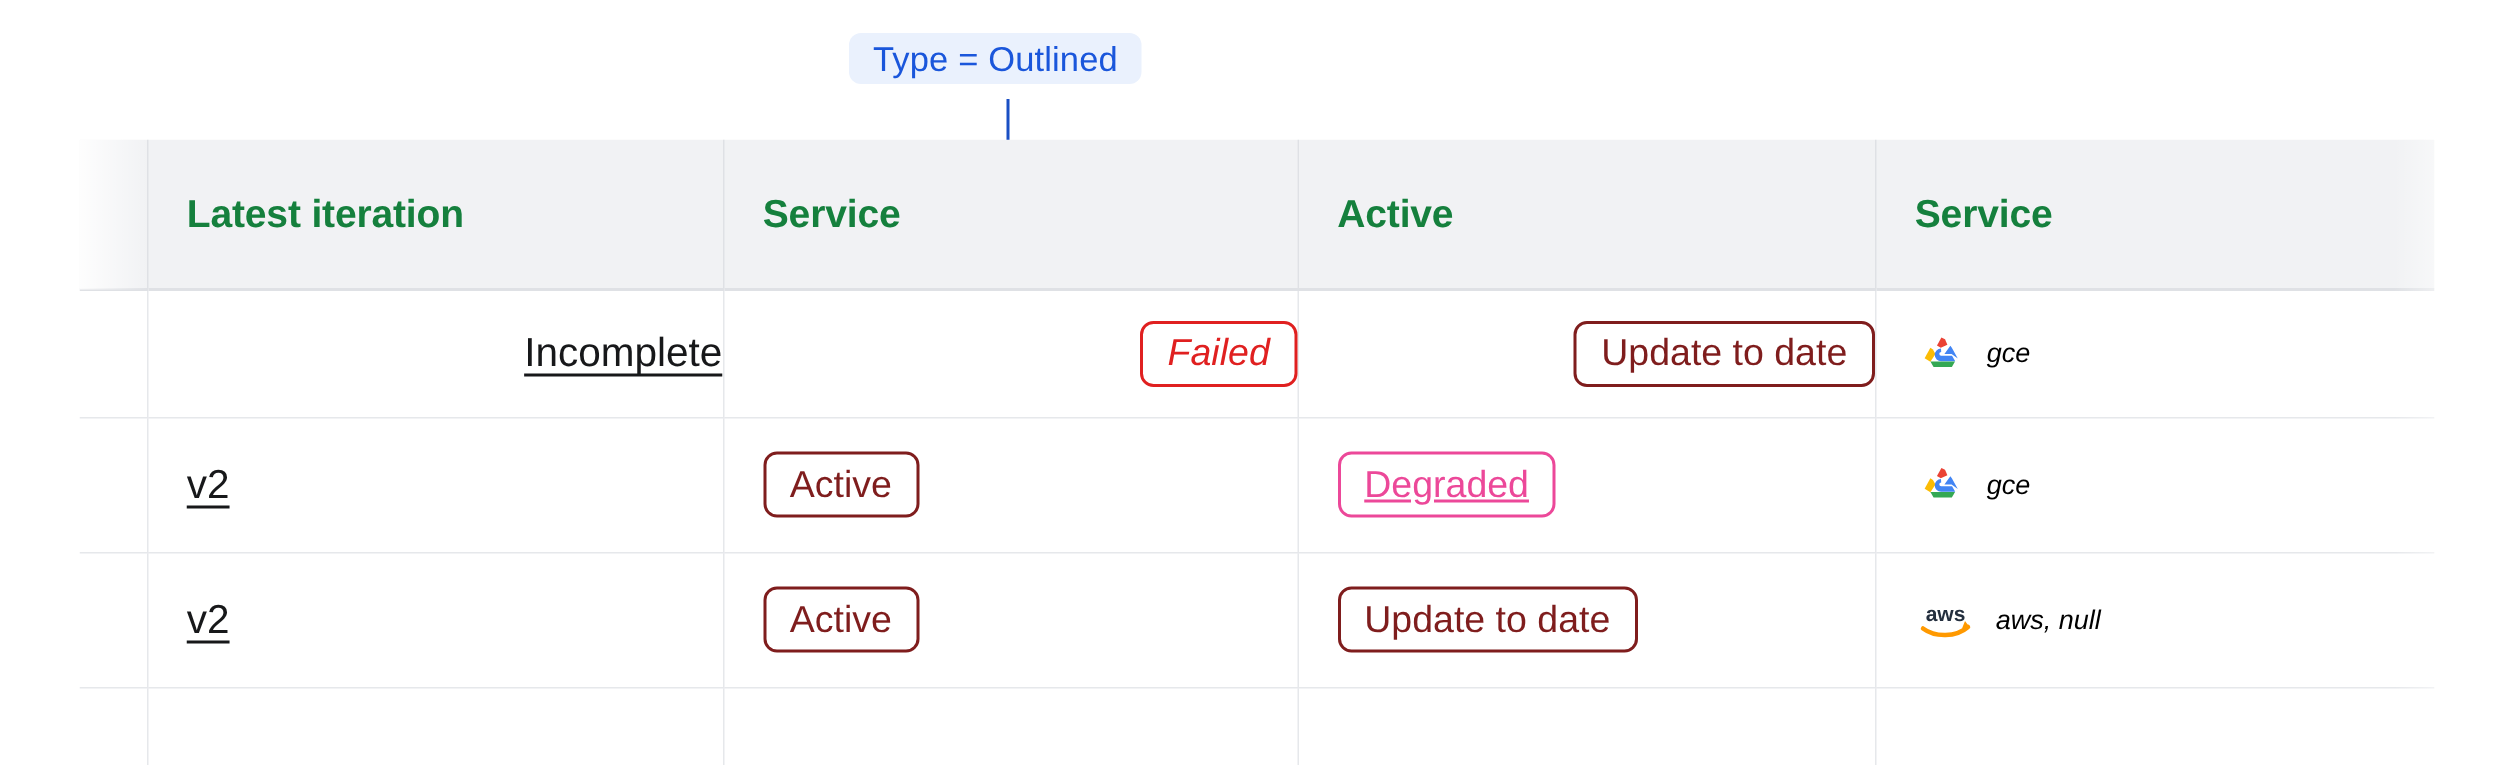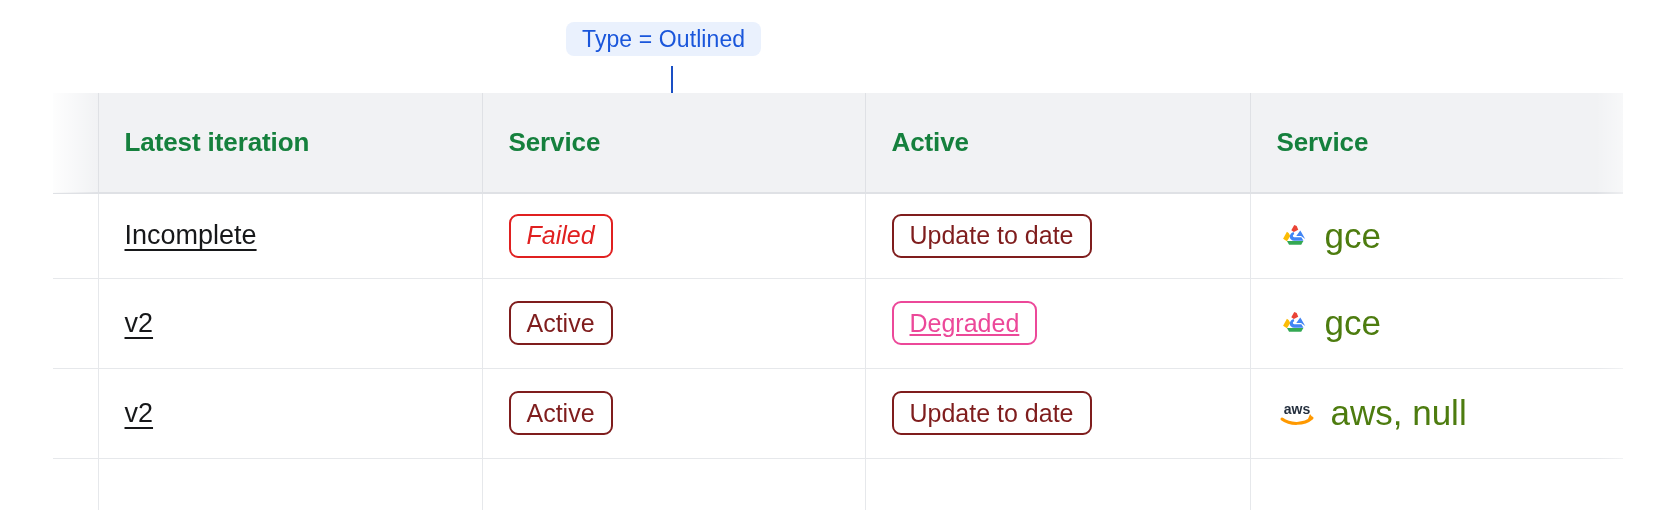--- a/index.html
+++ b/index.html
@@ -96,21 +96,21 @@
     padding: 0 0 0 26px;
     vertical-align: middle;
     background: #ffffff;
     border-bottom: 1px solid #e6e8eb;
     border-right: 1px solid #e6e8eb;
     font-size: 26px;
     color: #202124;
   }
   .tbl tbody td.pin-col { padding: 0; }
   .tbl tbody td.last { border-right: none; }
-  .tbl tbody tr.first-row td { height: 85px; }
+  .tbl tbody tr.first-row td { height: 85px; text-align: right; }
 
   .iter-link {
     text-decoration: underline;
     text-underline-offset: 5px;
     text-decoration-thickness: 2px;
     color: #17181a;
     font-size: 27px;
     cursor: pointer;
   }
 
@@ -131,21 +131,21 @@
   .chip.red    { color: #e02020; font-style: italic; }
   .chip.green  { color: #7f1d1d; }
   .chip.orange { color: #ec4899; text-decoration: underline; }
 
   
   .svc {
     display: flex;
     align-items: center;
     gap: 14px;
   }
-  .svc-label { font-size: 35px; color: #4d7c0f; }
+  .svc-label { font-size: 18px; color: #000000; font-style: italic; }
   .svc-icon  { width: 34px; height: 34px; flex: 0 0 34px; display:block; }
   .aws-icon  { width: 40px; height: 30px; flex: 0 0 40px; display:block; }
 
   
   .fade-left {
     position: absolute;
     left: 53px; top: 93px;
     width: 46px; height: 100px;
     background: linear-gradient(to right, rgba(255,255,255,0.9), rgba(241,242,244,0));
     pointer-events: none;

